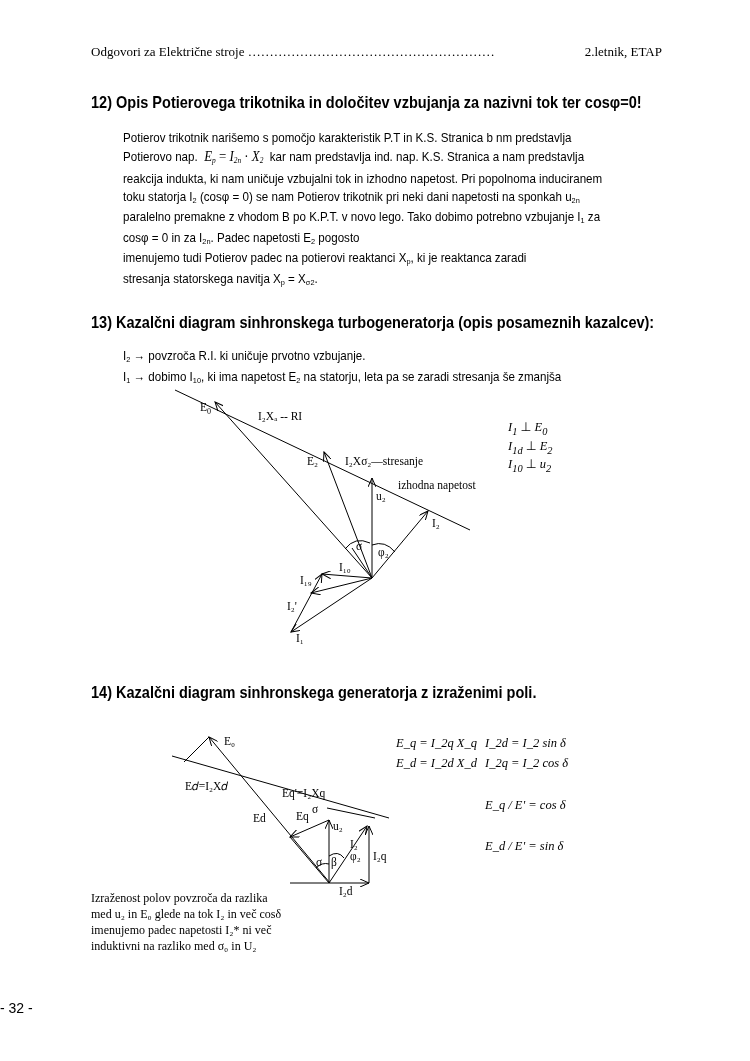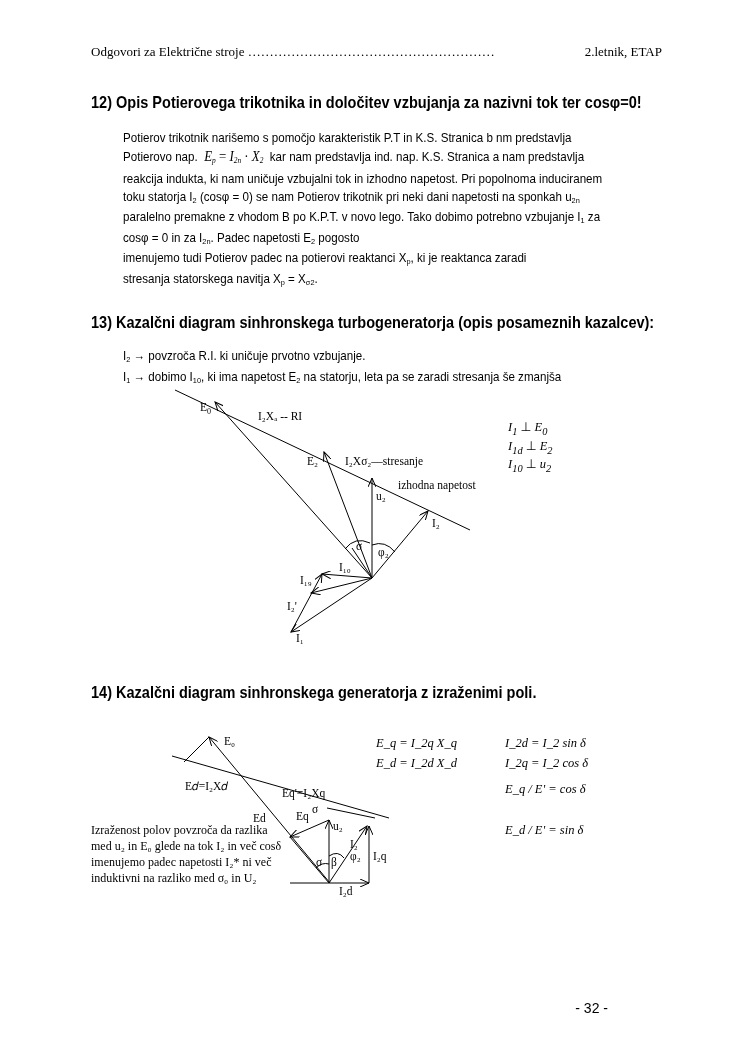--- a/index.html
+++ b/index.html
@@ -7,21 +7,21 @@
   .abs { position:absolute; }
   .header { left:91px; top:44px; width:579px; font-family:"Liberation Serif", serif; font-size:13px; white-space:nowrap; }
   .header .right { position:absolute; right:8px; top:0; }
   .h2 { font-family:"Liberation Sans", sans-serif; font-weight:bold; font-size:16.5px; transform:scaleX(0.88); transform-origin:left; white-space:nowrap; }
   .para { font-family:"Liberation Sans", sans-serif; font-size:12.6px; line-height:17.5px; transform:scaleX(0.92); transform-origin:left; white-space:nowrap; }
   .para sub { font-size:8px; vertical-align:-2px; }
   .mathi { font-family:"Liberation Serif", serif; font-style:italic; font-size:14px; }
   .lbl { font-family:"Liberation Serif", serif; font-size:11.5px; white-space:nowrap; }
   .eq { font-family:"Liberation Serif", serif; font-style:italic; font-size:12.5px; white-space:nowrap; }
   .eq .n { font-style:normal; }
-  .pagenum { left:0; width:608px; top:1000px; text-align:right; font-family:"Liberation Sans", sans-serif; font-size:14px; }
+  .pagenum { left:0; width:608px; top:1000px; text-align:left; font-family:"Liberation Sans", sans-serif; font-size:14px; }
   svg text { font-family:"Liberation Serif", serif; font-size:11.5px; }
 </style>
 </head>
 <body>
 
 <div class="abs header">
   <span>Odgovori za Električne stroje …………………………………………………</span>
   <span class="right">2.letnik, ETAP</span>
 </div>
 
@@ -128,33 +128,33 @@
 </svg>
 
 <div class="abs eq" style="left:508px; top:420px; line-height:14px;">
   <div><span>I</span><sub>1</sub> <span class="n">⊥</span> <span>E</span><sub>0</sub></div>
   <div><span>I</span><sub>1d</sub> <span class="n">⊥</span> <span>E</span><sub>2</sub></div>
   <div><span>I</span><sub>10</sub> <span class="n">⊥</span> <span>u</span><sub>2</sub></div>
 </div>
 
 <div class="abs h2" style="left:91px; top:683px;">14) Kazalčni diagram sinhronskega generatorja z izraženimi poli.</div>
 
-<div class="abs lbl" style="left:91px; top:822px; font-size:12px; line-height:16px;">
+<div class="abs lbl" style="left:91px; top:890px; font-size:12px; line-height:16px;">
   <div>Izraženost polov povzroča da razlika</div>
   <div>med u₂ in E₀ glede na tok I₂ in več cosδ</div>
   <div>imenujemo padec napetosti I₂* ni več</div>
   <div>induktivni na razliko med σ₀ in U₂</div>
 </div>
 
-<div class="abs eq" style="left:376px; top:733px; line-height:20px;">
+<div class="abs eq" style="left:396px; top:733px; line-height:20px;">
   <div>E_q = I_2q X_q</div>
   <div>E_d = I_2d X_d</div>
 </div>
-<div class="abs eq" style="left:505px; top:733px; line-height:20px;">
+<div class="abs eq" style="left:485px; top:733px; line-height:20px;">
   <div>I_2d = I_2 sin δ</div>
   <div>I_2q = I_2 cos δ</div>
-  <div style="margin-top:6px">E_q / E' = cos δ</div>
+  <div style="margin-top:22px">E_q / E' = cos δ</div>
   <div style="margin-top:21px">E_d / E' = sin δ</div>
 </div>
 <div class="abs eq" style="left:400px; top:868px; line-height:26px;">
 </div>
 
 <div class="abs pagenum">- 32 -</div>
 
 </body></html>

